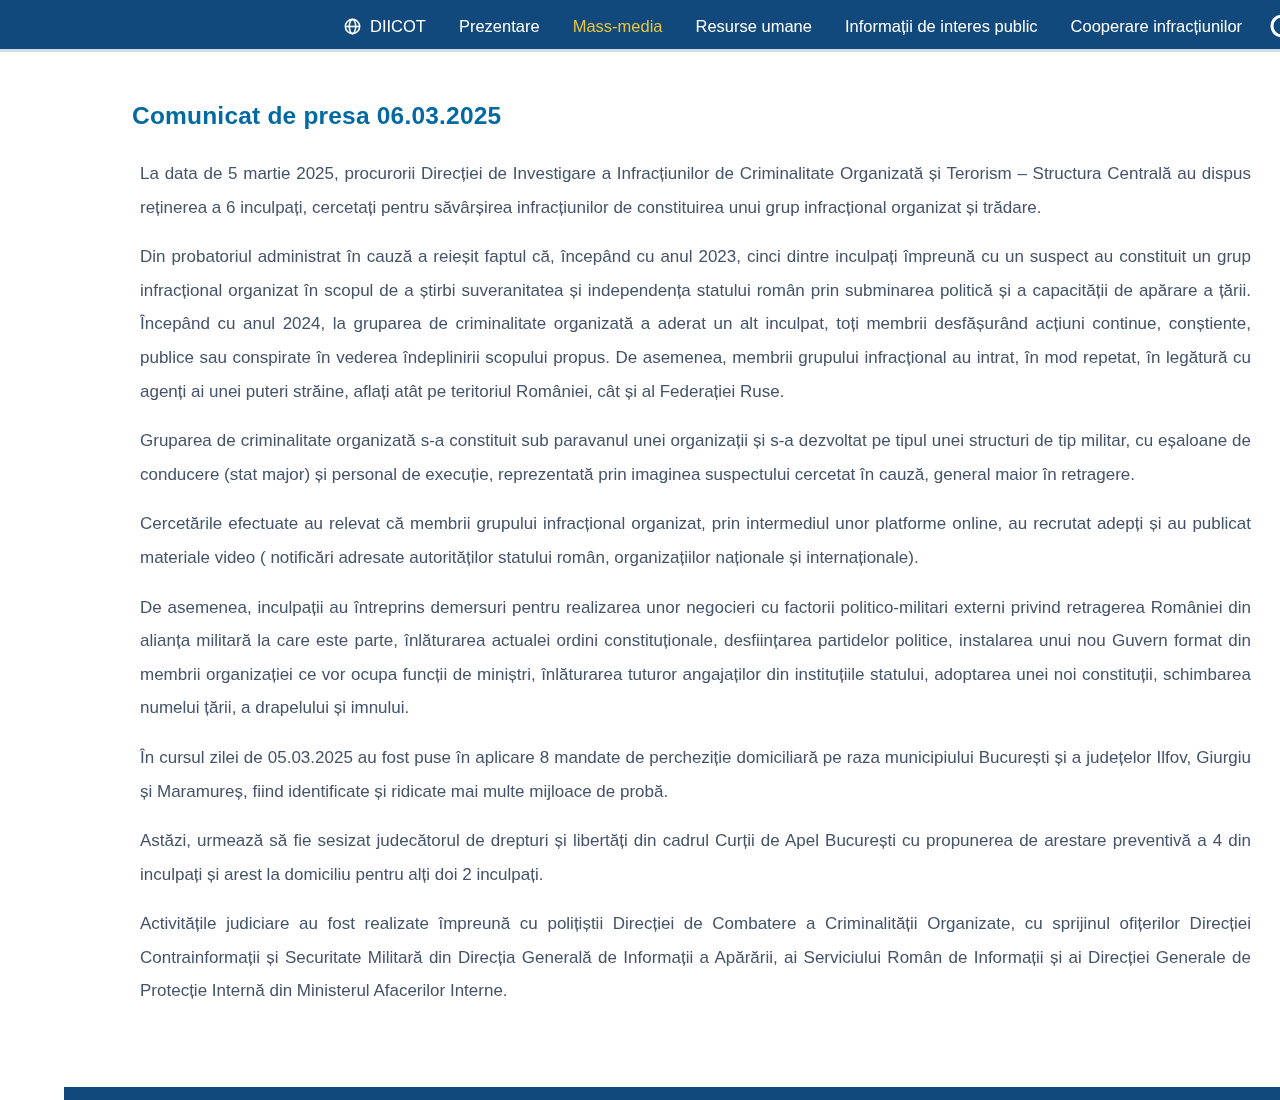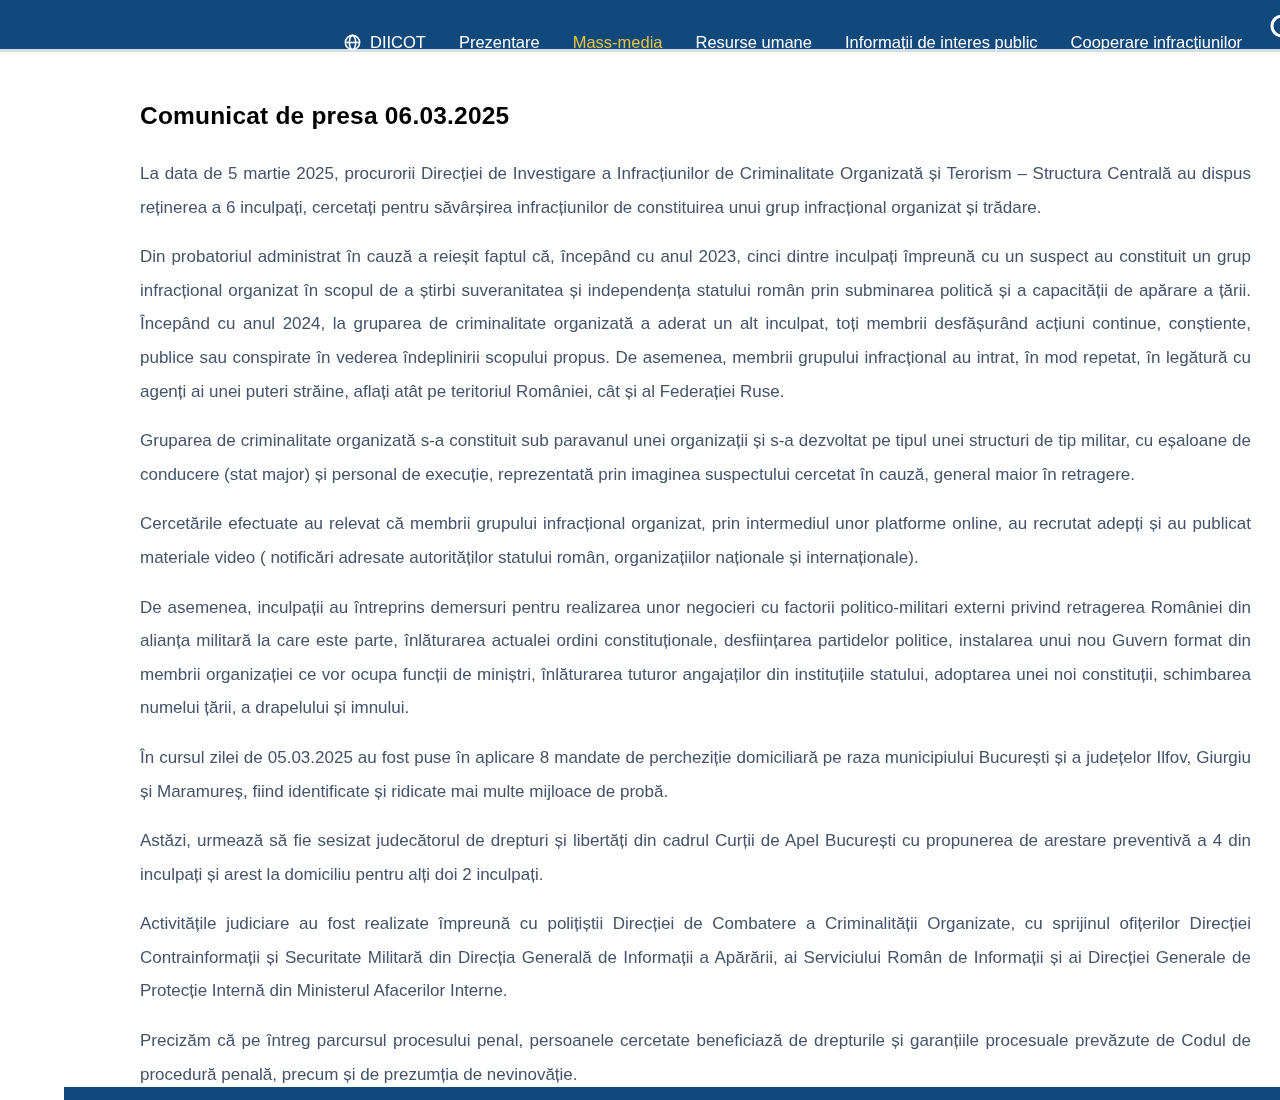--- a/index.html
+++ b/index.html
@@ -13,21 +13,21 @@
   
   .navbar {
     position: relative;
     width: 100%;
     height: 52px;
     background: #11497d;
     border-bottom: 3px solid #d5dce4;
   }
   .nav-items {
     display: flex;
-    align-items: flex-end;
+    align-items: center;
     gap: 33px;
     height: 52px;
     margin-left: 343px;
     white-space: nowrap;
   }
   .nav-item {
     display: flex;
     align-items: center;
     gap: 8px;
     color: #ffffff;
@@ -46,22 +46,22 @@
   }
 
   
   .article {
     margin: 50px 13px 0 124px;
     color: #44536a;
   }
   .article h1 {
     font-size: 24.5px;
     font-weight: bold;
-    color: #000000;
-    margin: 0 0 27px 16px;
+    color: #0369a1;
+    margin: 0 0 27px 8px;
     letter-spacing: .2px;
   }
   .article p {
     font-size: 17px;
     line-height: 33.6px;
     text-align: justify;
     margin: 16px;
   }
 
   
@@ -115,16 +115,15 @@
 <main class="article">
   <h1>Comunicat de presa 06.03.2025</h1>
   <p>La data de 5 martie 2025,  procurorii Direcției de Investigare a Infracțiunilor de Criminalitate Organizată și Terorism – Structura Centrală au dispus reținerea a 6 inculpați, cercetați pentru săvârșirea  infracțiunilor de constituirea unui grup infracțional organizat și trădare.</p>
   <p>Din probatoriul administrat în cauză a reieșit faptul că, începând cu anul 2023, cinci dintre inculpați împreună cu un suspect au constituit un grup infracțional organizat în scopul de a știrbi  suveranitatea și independența statului român prin subminarea politică și a capacității de apărare a țării. Începând cu anul 2024, la gruparea de criminalitate organizată a aderat un alt inculpat, toți membrii desfășurând acțiuni continue, conștiente, publice sau conspirate în vederea îndeplinirii scopului propus. De asemenea, membrii grupului infracțional au intrat, în mod repetat, în legătură cu agenți ai unei puteri străine, aflați atât pe teritoriul României, cât și al Federației Ruse.</p>
   <p>Gruparea de criminalitate organizată s-a constituit sub paravanul unei organizații și s-a dezvoltat pe tipul unei structuri de tip militar, cu eșaloane de conducere (stat major) și personal de execuție, reprezentată prin imaginea suspectului cercetat în cauză, general maior în retragere.</p>
   <p>Cercetările efectuate au relevat că membrii grupului infracțional organizat, prin intermediul unor platforme online, au recrutat adepți și au publicat materiale video ( notificări adresate  autorităților statului român, organizațiilor naționale și internaționale).</p>
   <p>De asemenea, inculpații au întreprins demersuri pentru realizarea unor negocieri cu factorii politico-militari externi privind retragerea României din alianța militară la care este parte, înlăturarea actualei ordini constituționale, desființarea partidelor politice, instalarea unui nou Guvern format din membrii organizației ce vor ocupa funcții de miniștri, înlăturarea tuturor angajaților din instituțiile statului, adoptarea unei noi constituții, schimbarea numelui țării, a drapelului și imnului.</p>
   <p>În cursul zilei de 05.03.2025 au fost puse în aplicare 8 mandate de percheziție domiciliară pe raza municipiului București și a județelor Ilfov, Giurgiu și Maramureș, fiind identificate și ridicate mai multe mijloace de probă.</p>
   <p>Astăzi, urmează să fie sesizat judecătorul de drepturi și libertăți din cadrul Curții de Apel București cu propunerea de arestare preventivă a 4 din inculpați și arest la domiciliu pentru alți doi 2 inculpați.</p>
   <p>Activitățile judiciare au fost realizate împreună cu polițiștii Direcției de Combatere a Criminalității Organizate, cu sprijinul ofițerilor Direcției Contrainformații și Securitate Militară din Direcția Generală de Informații a Apărării, ai Serviciului Român de Informații și ai Direcției Generale de Protecție Internă din Ministerul Afacerilor Interne.</p>
-  <p>Precizăm că pe întreg parcursul procesului penal, persoanele cercetate beneficiază de drepturile și garanțiile procesuale prevăzute de Codul de procedură penală, precum și de prezumția de nevinovăție.</p>
 </main>
 
 <div class="footer-bar"></div>
 
 </body></html>

